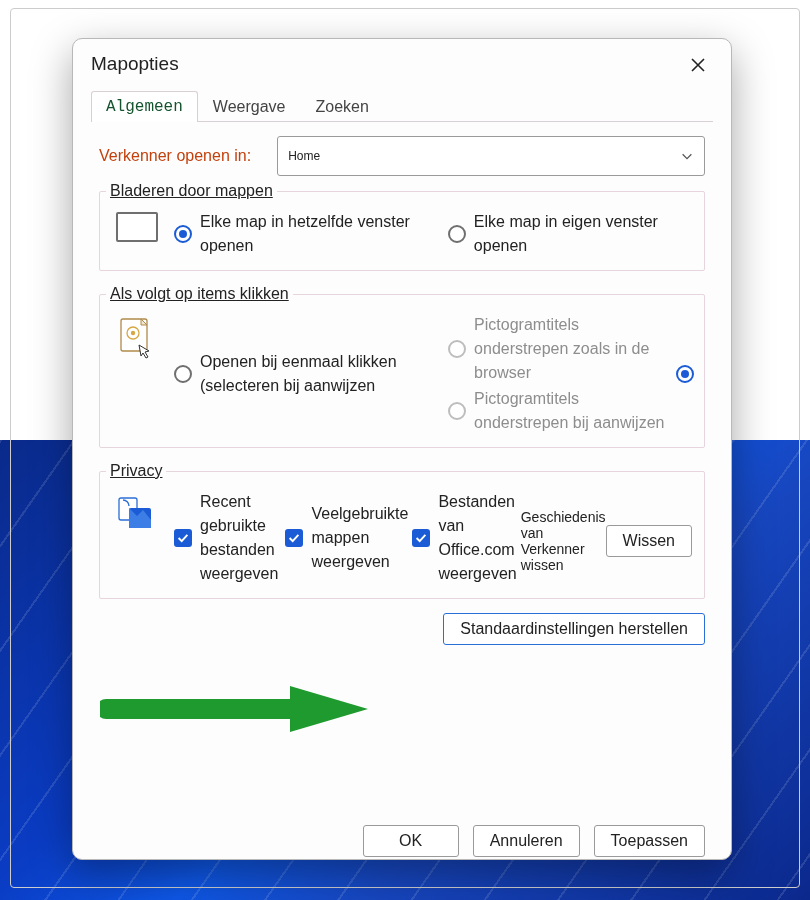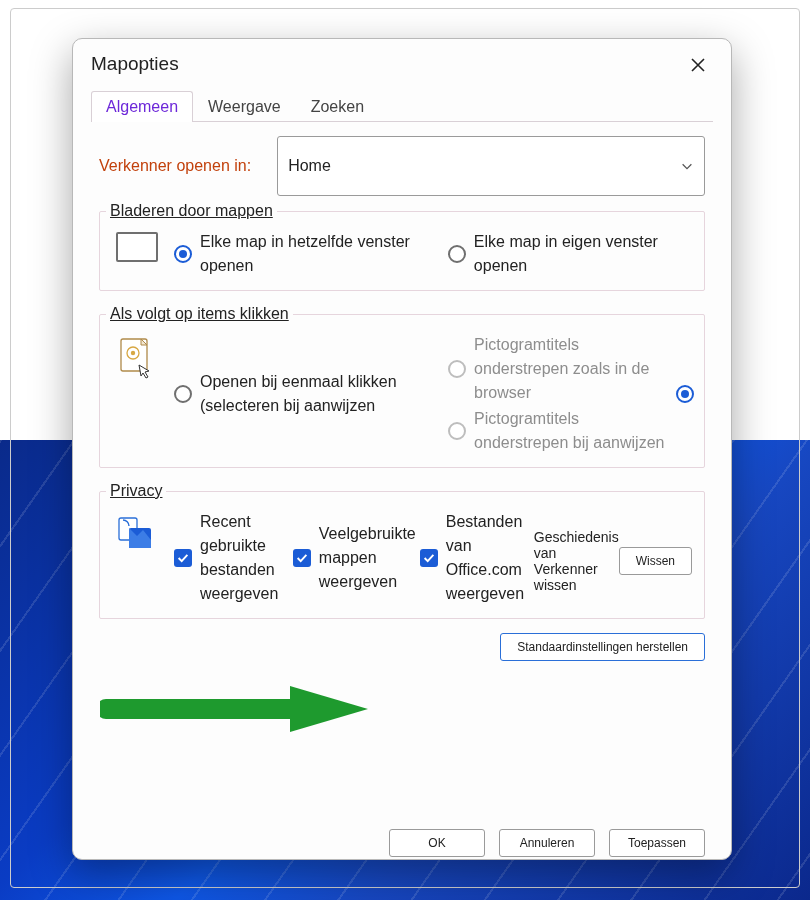--- a/index.html
+++ b/index.html
@@ -73,40 +73,41 @@
     color: #444;
     border: 1px solid transparent;
     border-bottom: none;
     margin-bottom: -1px;
     cursor: pointer;
   }
   .tab.active {
     background: #fff;
     border-color: #d9d0d6;
     border-radius: 3px 3px 0 0;
-    color: #6d28d9;
+    color: #14532d;
+    font-family: Liberation Mono, monospace;
   }
   .content {
     padding: 14px 26px 8px 26px;
     flex: 1;
     color:#222;
     overflow: hidden;
   }
   .row-open {
     display:flex; align-items:center; gap: 26px;
     margin-bottom: 6px;
   }
   .row-open label { font-size:16px; color:#c2410c; }
   .select {
     flex: 1;
     display:flex; align-items:center; justify-content:space-between;
     border: 1px solid #9a9a9a;
     border-radius: 3px;
-    padding: 20px 10px;
-    font-size: 16px;
+    padding: 12px 10px;
+    font-size: 12px;
     background:#fff;
     color:#222;
   }
   .chevron { width:14px; height:14px; color:#555; }
   fieldset.group {
     border: 1px solid #e6d5dd;
     border-radius: 2px;
     margin: 4px 0 14px 0;
     padding: 10px 10px 12px 10px;
   }
@@ -160,21 +161,21 @@
   .history-row {
     display:flex; align-items:center; justify-content:space-between;
     margin-top: 6px;
     padding-right: 2px;
   }
   .btn {
     border:1px solid #9a9a9a;
     background:#fff;
     border-radius:3px;
     padding: 6px 16px;
-    font-size:12px;
+    font-size:16px;
     color:#222;
     cursor:pointer;
   }
   .btn.primary-outline {
     border-color:#2a6fd8;
   }
   .restore-row {
     display:flex; justify-content:flex-end;
     margin: 12px 0 4px 0;
   }

